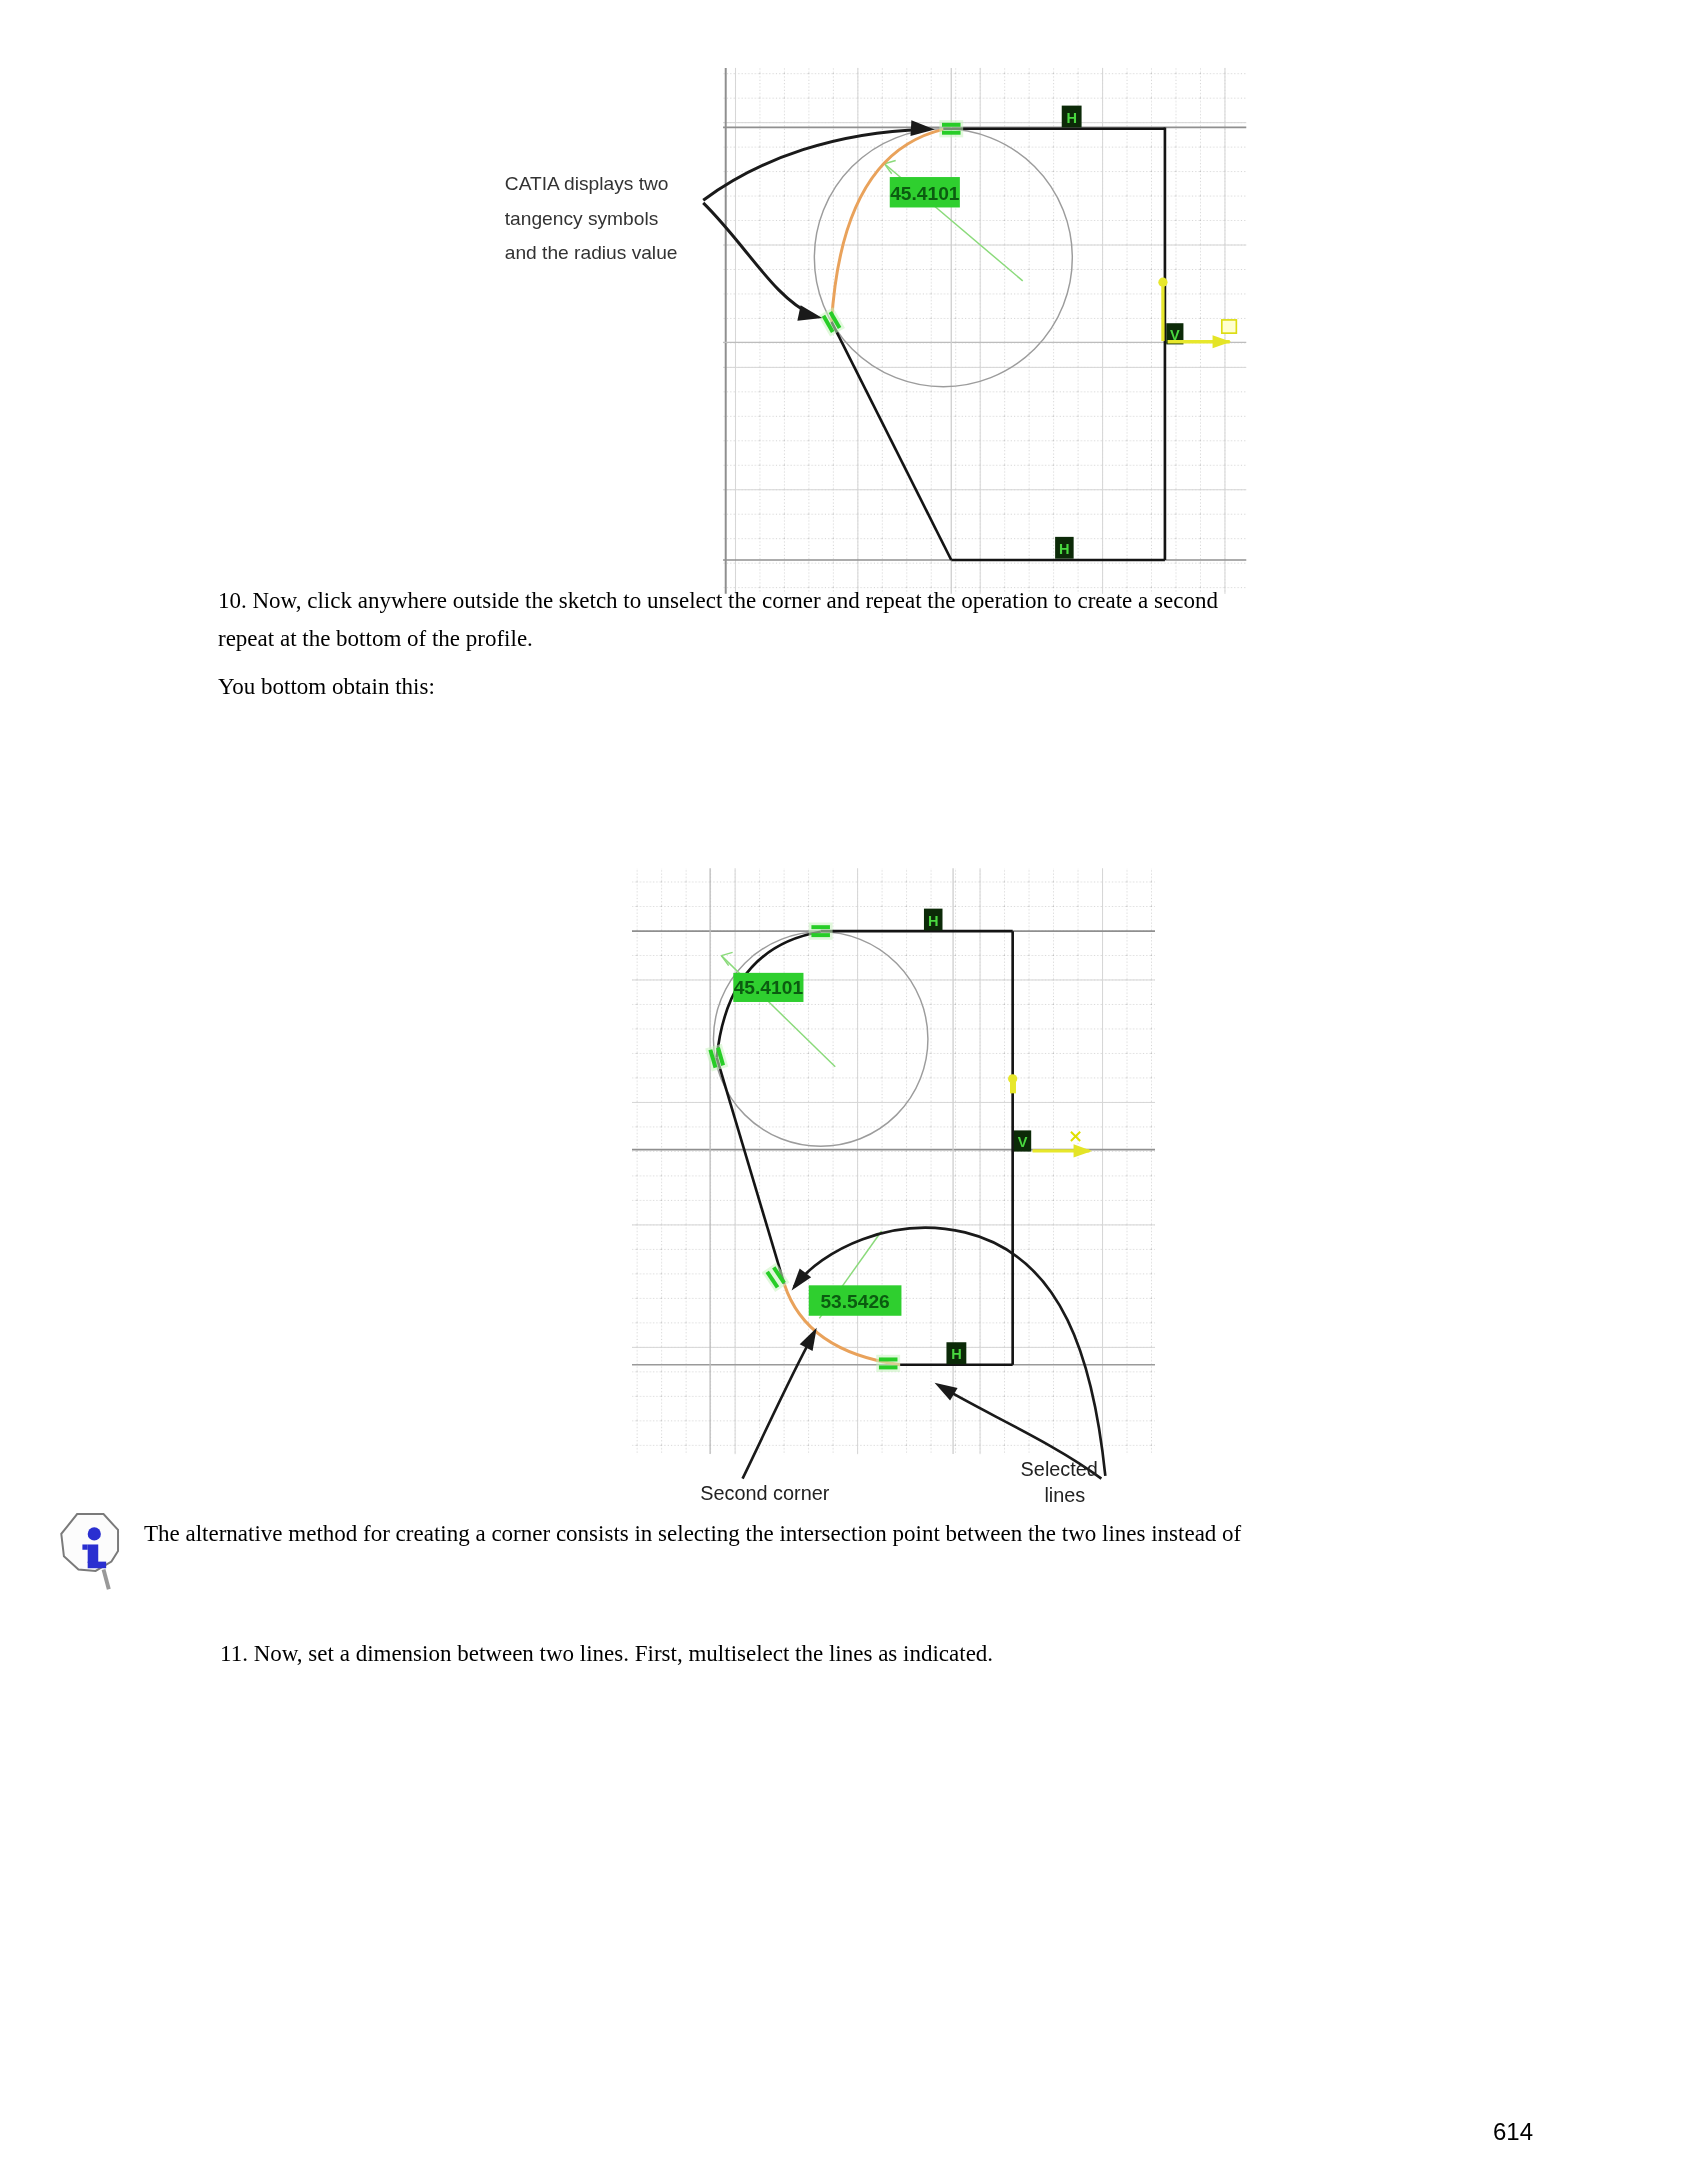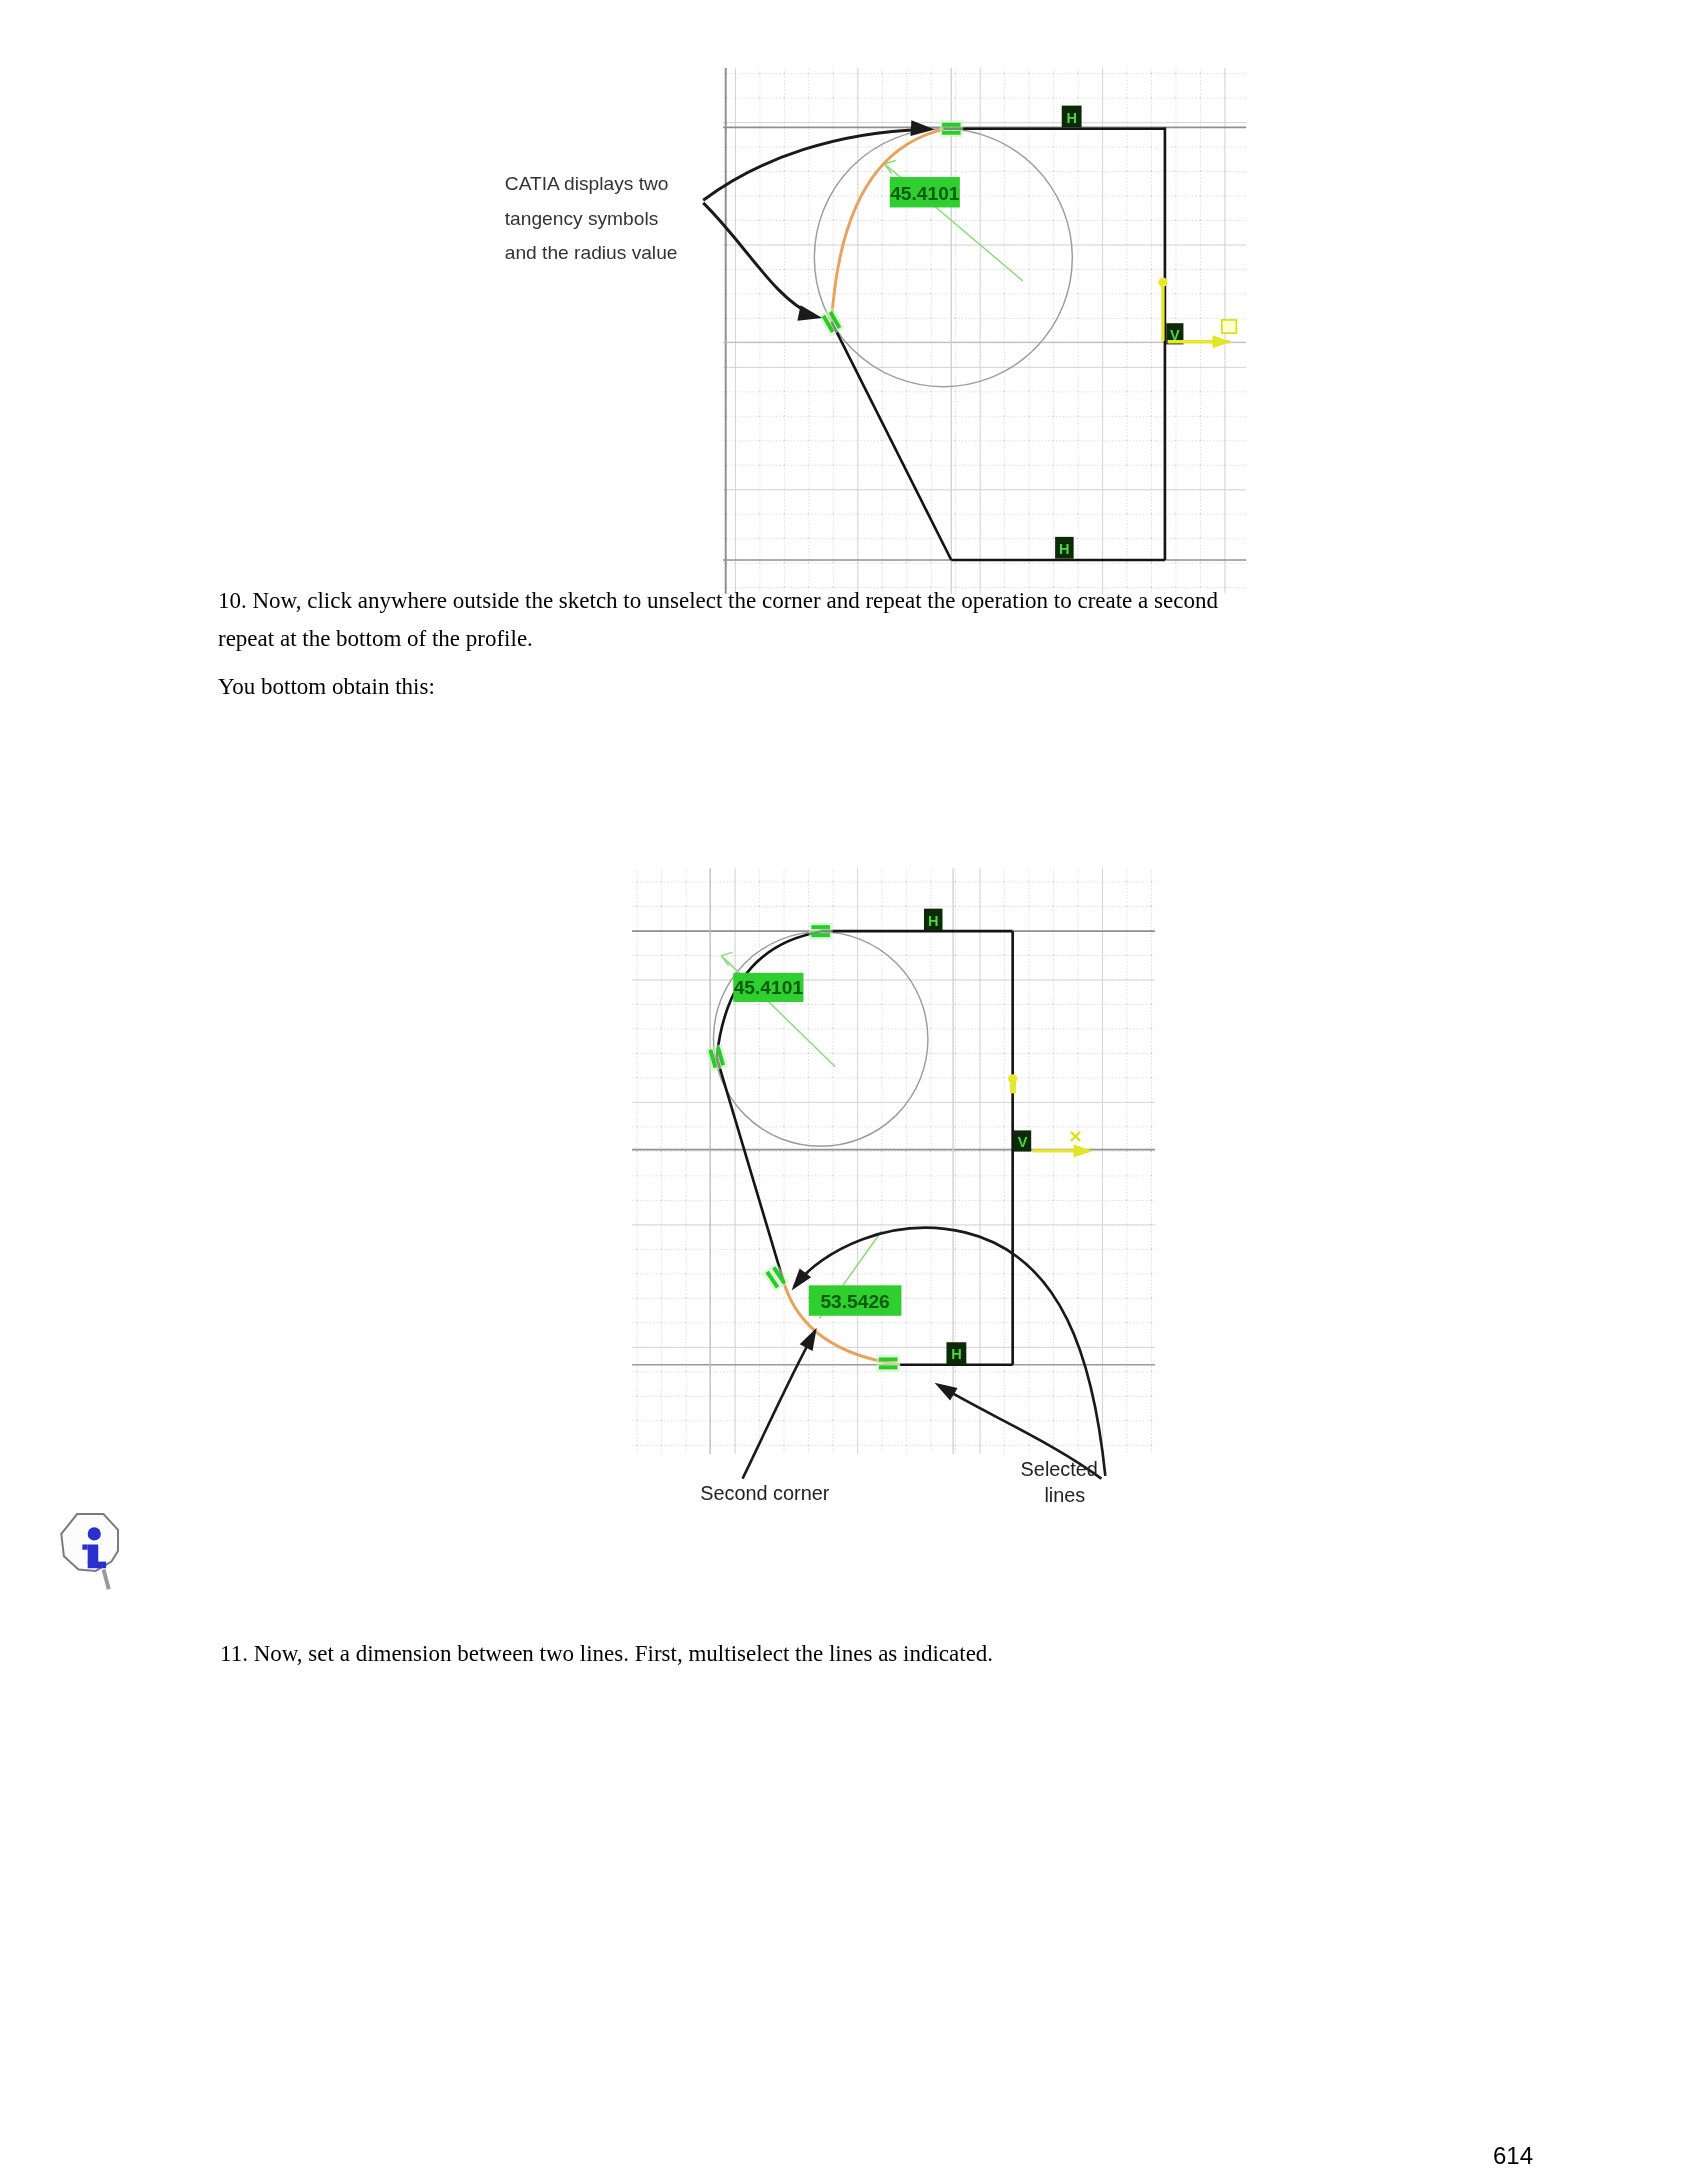--- a/index.html
+++ b/index.html
@@ -1,19 +1,19 @@
 <!DOCTYPE html>
 <html style="font-size:10.6px"><head>
 <meta charset="utf-8">
 <style>
   html,body{margin:0;padding:0;background:#ffffff;}
   body{width:1687px;height:2183px;position:relative;font-family:"Liberation Serif",serif;color:#000;}
   .abs{position:absolute;}
   .bodytext{font-size:23px;line-height:38px;white-space:nowrap;}
-  .pagenum{font-family:"Liberation Sans",sans-serif;font-size:24px;margin-top:24px;}
+  .pagenum{font-family:"Liberation Sans",sans-serif;font-size:24px;}
   svg{display:block;}
   svg text{font-family:"Liberation Sans",sans-serif;}
   .figcaption{font-size:30px;fill:#222;}
   .anno{font-size:29px;fill:#333;}
   .radiustext{font-size:29px;font-weight:bold;fill:#0b5c10;}
   .constrglyph{font-size:22px;font-weight:bold;fill:#49d83f;}
 </style>
 </head>
 <body>
 
@@ -223,18 +223,19 @@
   <path d="M32,6 L72,6 L94,30 L94,62 L84,78 L60,92 L34,90 L12,70 L8,36 Z" fill="#fcfcfc" stroke="#7a7a7a" stroke-width="3"></path>
   <path d="M72,90 L80,120" stroke="#999999" stroke-width="6" fill="none"></path>
   <g fill="#2a2fd0">
     <circle cx="58" cy="36" r="10"></circle>
     <rect x="48" y="52" width="16" height="28"></rect>
     <rect x="48" y="78" width="28" height="10"></rect>
     <rect x="40" y="52" width="8" height="8"></rect>
   </g>
 </svg>
 <div class="abs bodytext" style="left:144px;top:1514px;line-height:40px;">
+  <div>The alternative method for creating a corner consists in selecting the intersection point between the two lines instead of</div>
 </div>
 
 <div class="abs bodytext" style="left:220px;top:1635px;">11. Now, set a dimension between two lines. First, multiselect the lines as indicated.</div>
 
 <div class="abs pagenum" style="left:1493px;top:2118px;">614</div>
 
 
 </body></html>

